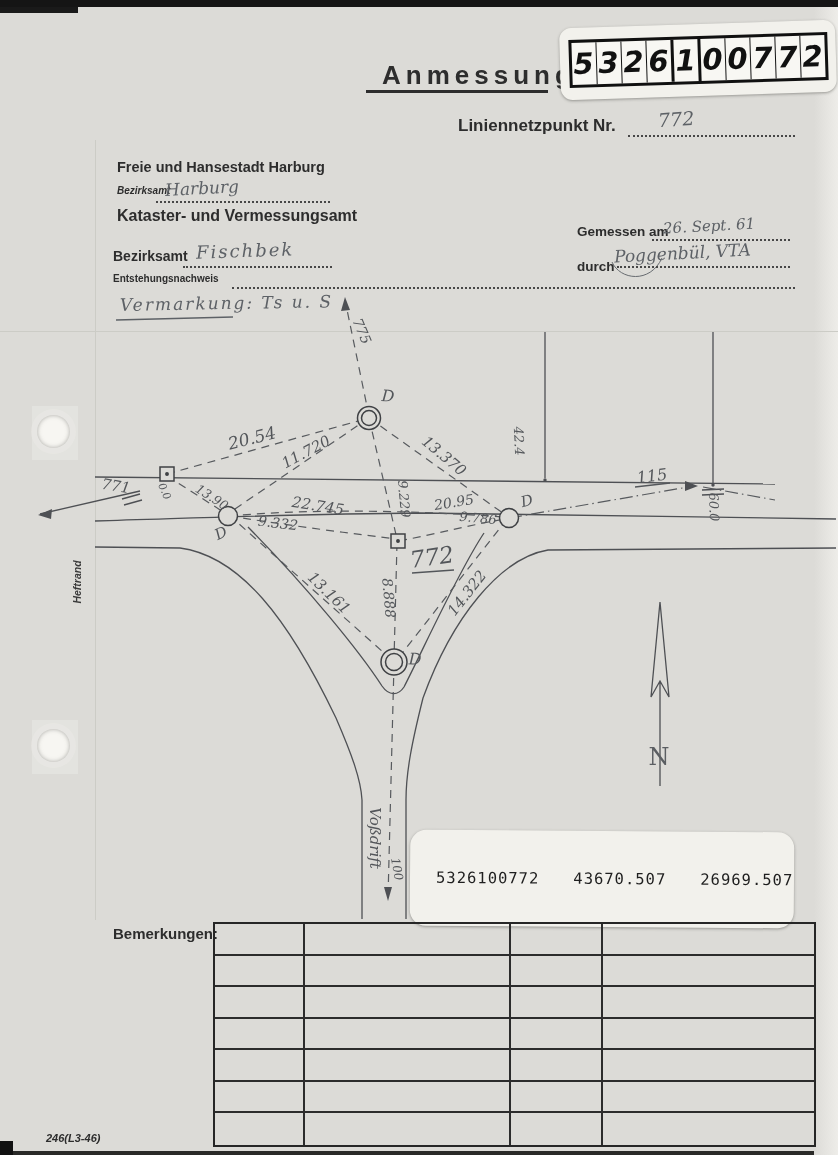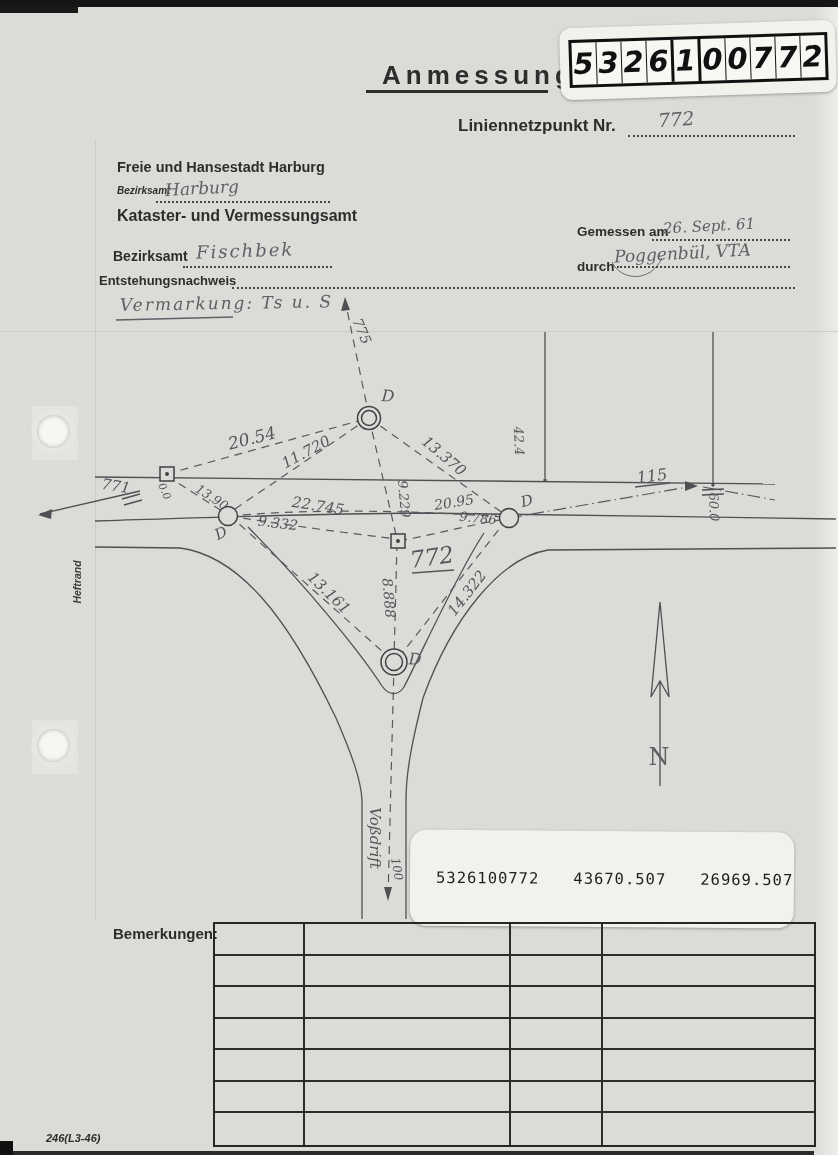--- a/index.html
+++ b/index.html
@@ -122,21 +122,21 @@
   <div class="print" style="left:117px;top:159px;font-size:14.5px;">Freie und Hansestadt Harburg</div>
   <div class="print" style="left:117px;top:185px;font-size:10px;font-style:italic;">Bezirksamt</div>
   <div class="dotted" style="left:156px;top:201px;width:174px;"></div>
   <div class="hw" style="left:165px;top:178px;font-size:17px;transform:rotate(-3deg);">Harburg</div>
   <div class="print" style="left:117px;top:207px;font-size:16px;">Kataster- und Vermessungsamt</div>
 
   <div class="print" style="left:113px;top:248px;font-size:14px;">Bezirksamt</div>
   <div class="dotted" style="left:183px;top:266px;width:149px;"></div>
   <div class="hw" style="left:196px;top:240px;font-size:18px;transform:rotate(-2deg);letter-spacing:2px;">Fischbek</div>
 
-  <div class="print" style="left:99px;top:273px;font-size:13px;">Entstehungsnachweis</div>
+  <div class="print" style="left:113px;top:273px;font-size:10px;">Entstehungsnachweis</div>
   <div class="dotted" style="left:232px;top:287px;width:563px;"></div>
 
   <div class="hw" style="left:120px;top:293px;font-size:17px;transform:rotate(-1deg);letter-spacing:2px;">Vermarkung: Ts u. S</div>
 
   <div class="print" style="left:577px;top:224px;font-size:13.5px;">Gemessen am</div>
   <div class="dotted" style="left:652px;top:239px;width:138px;"></div>
   <div class="hw" style="left:663px;top:217px;font-size:15px;transform:rotate(-3deg);">26. Sept. 61</div>
   <div class="print" style="left:577px;top:251px;font-size:13.5px;margin-top:8px;">durch</div>
   <div class="dotted" style="left:617px;top:266px;width:173px;"></div>
   <div class="hw" style="left:614px;top:243px;font-size:17px;transform:rotate(-3deg);">Poggenbül, VTA</div>

